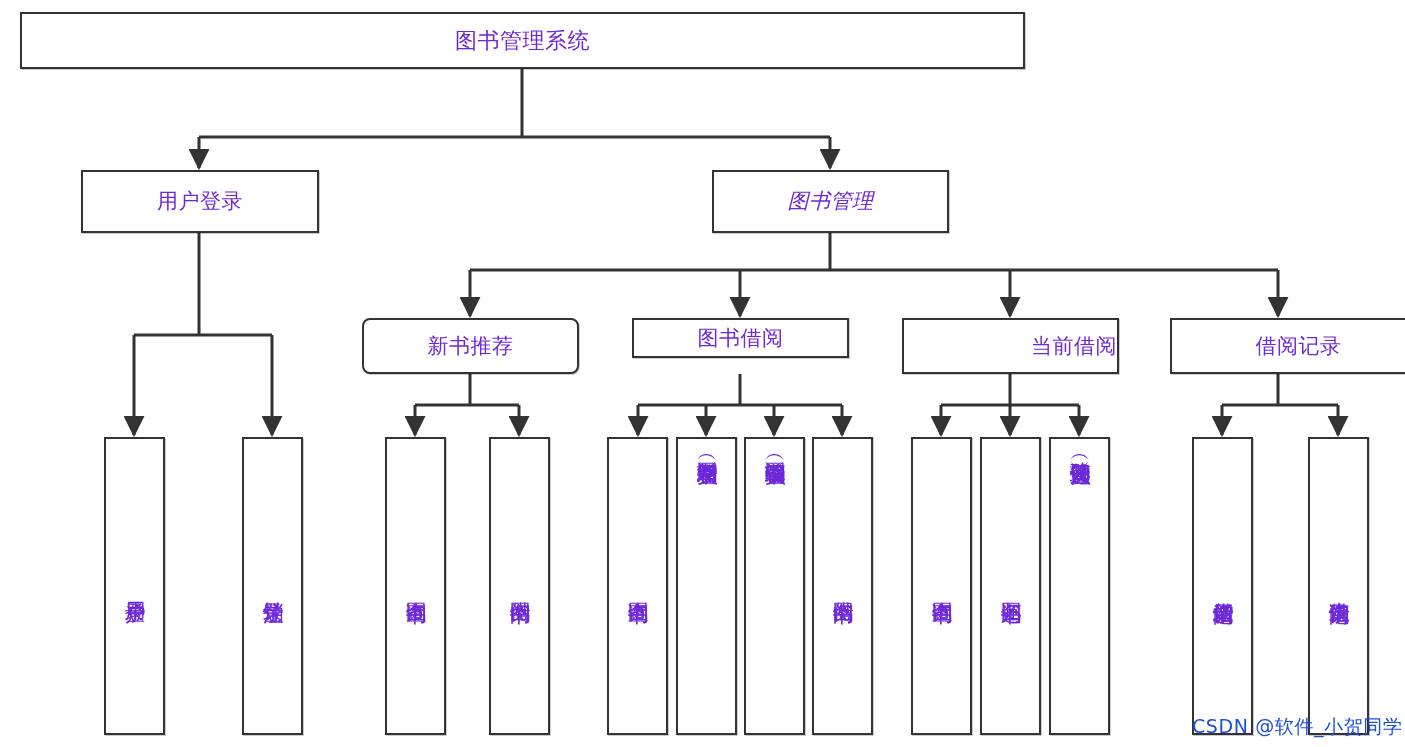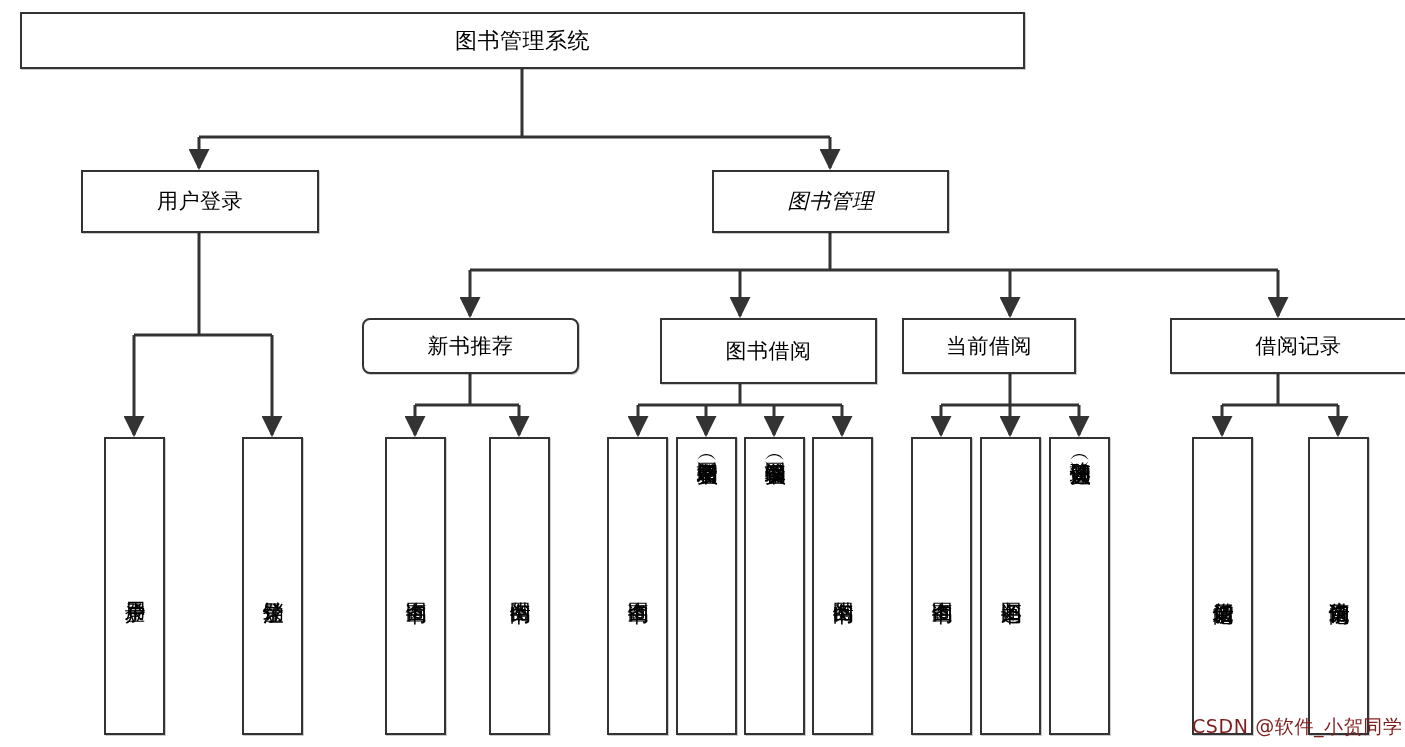--- a/index.html
+++ b/index.html
@@ -27,21 +27,21 @@
     pointer-events: none;
   }
   .node {
     position: absolute;
     box-sizing: border-box;
     border: 2px solid #333333;
     background: #ffffff;
     display: flex;
     align-items: center;
     justify-content: center;
-    color: #000000;
+    color: #6d28d9;
     text-align: center;
     box-shadow: 1px 1px 0 rgba(0,0,0,0.20);
   }
   .node-h {
     font-size: 21px;
     line-height: 1.25;
     letter-spacing: 0.5px;
   }
   .node-v {
     font-size: 21px;
@@ -55,21 +55,21 @@
   }
   .node-v.center-v {
     justify-content: center;
     padding-top: 0;
   }
   .root {
     font-size: 22px;
   }
   .watermark {
     position: absolute;
-    color: #7f1d1d;
+    color: #1d4ed8;
     font-size: 19px;
     letter-spacing: 0.6px;
     white-space: nowrap;
     user-select: none;
   }
 </style>
 </head>
 <body>
 
 <div id="canvas">
@@ -131,24 +131,24 @@
   <div class="node node-h" style="left:81px; top:170px; width:238px; height:63px;">
     <span>用户登录</span>
   </div>
   <div class="node node-h" style="left:712px; top:170px; width:237px; height:63px;font-style:italic;">
     <span>图书管理</span>
   </div>
 
   <div class="node node-h" style="left:362px; top:318px; width:217px; height:56px;border-radius:8px;">
     <span>新书推荐</span>
   </div>
-  <div class="node node-h" style="left:632px; top:318px; width:217px; height:66px;margin-left:28px;">
+  <div class="node node-h" style="left:632px; top:318px; width:217px; height:40px;">
     <span>图书借阅</span>
   </div>
-  <div class="node node-h" style="left:902px; top:318px; width:174px; height:56px;">
+  <div class="node node-h" style="left:902px; top:318px; width:217px; height:56px;justify-content:flex-end;">
     <span>当前借阅</span>
   </div>
   <div class="node node-h" style="left:1170px; top:318px; width:257px; height:56px;">
     <span>借阅记录</span>
   </div>
 
   <div class="node node-v center-v" style="left:104px; top:437px; width:61px; height:298px;">
     <span>用户登录</span>
   </div>
   <div class="node node-v center-v" style="left:242px; top:437px; width:61px; height:298px;">

